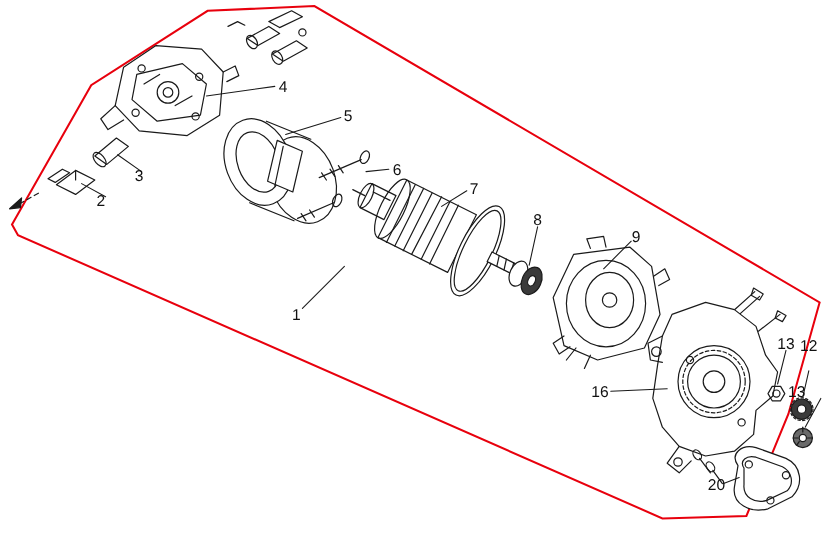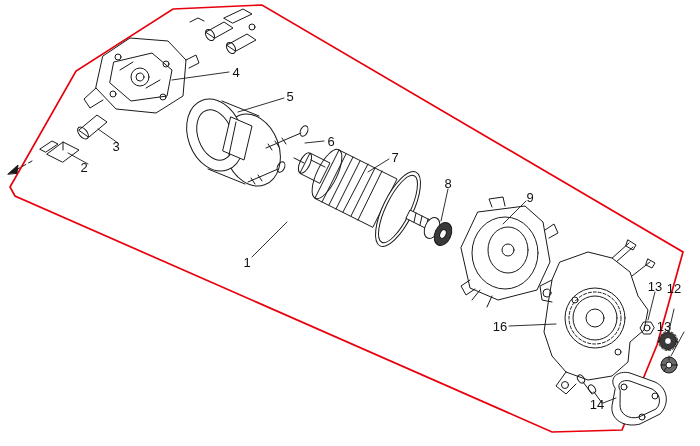--- a/index.html
+++ b/index.html
@@ -204,15 +204,15 @@
   <div class="callout" style="left:236px;top:72px">4</div>
   <div class="callout" style="left:290px;top:96px">5</div>
   <div class="callout" style="left:331px;top:141px">6</div>
   <div class="callout" style="left:395px;top:157px">7</div>
   <div class="callout" style="left:448px;top:183px">8</div>
   <div class="callout" style="left:530px;top:197px">9</div>
   <div class="callout" style="left:500px;top:326px">16</div>
   <div class="callout" style="left:655px;top:286px">13</div>
   <div class="callout" style="left:674px;top:288px">12</div>
   <div class="callout" style="left:664px;top:326px">13</div>
-  <div class="callout" style="left:597px;top:404px">14</div>
+  <div class="callout" style="left:597px;top:404px">20</div>
 
 </div>
 
 </body></html>

